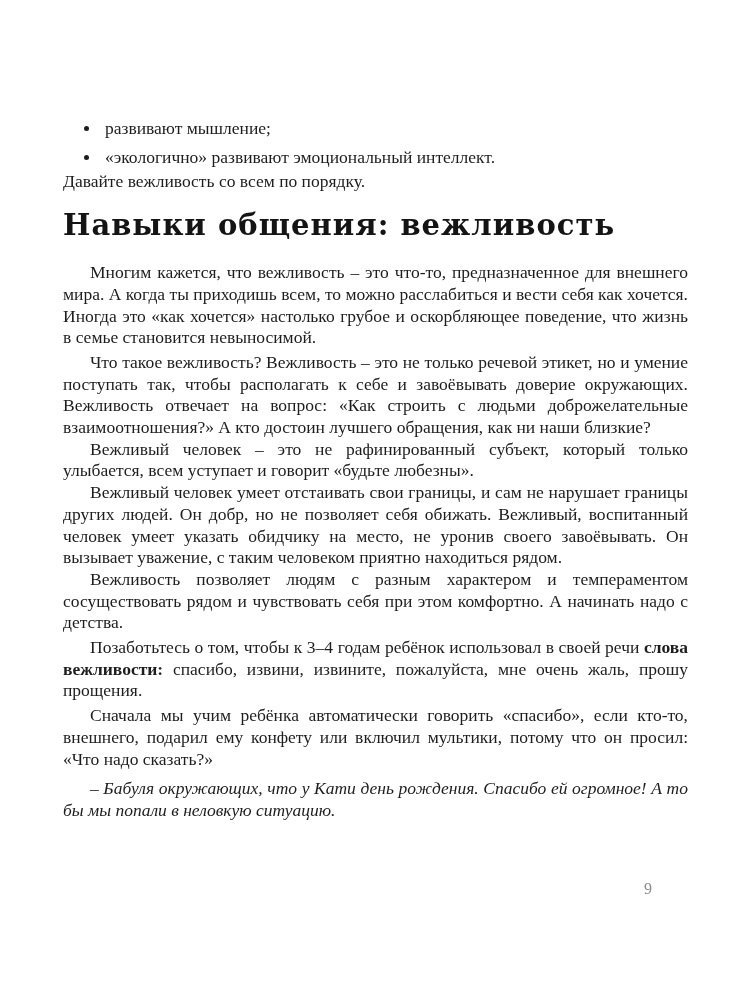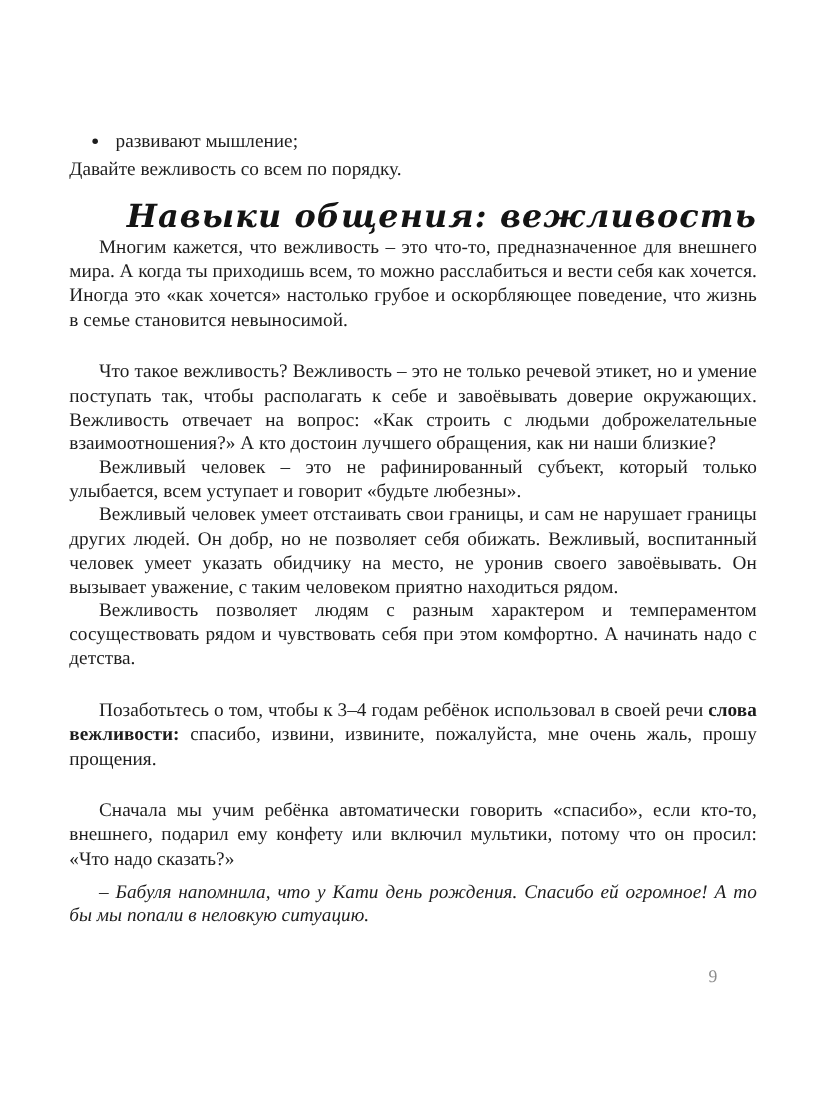--- a/index.html
+++ b/index.html
@@ -25,66 +25,67 @@
   .bullet-dot {
     position: absolute; left: 1px; top: 8px;
     width: 5px; height: 5px; border-radius: 50%;
     background: #1d1d1d;
   }
   
   .lead-line { margin-top: 3px; }
   
   .chapter-heading {
     font-family: "DejaVu Serif", serif;
-    font-style: italic;
     font-weight: 600;
     font-size: 29px;
     line-height: 36px;
     letter-spacing: 1px;
-    text-align: right;
+    text-align: left;
     margin-top: 14px;
+    margin-bottom: 19px;
     color: #141414;
   }
   
   .body-text p {
     text-align: justify;
     text-indent: 27px;
   }
-  .body-text p.gap-section { margin-top: 26px; }
+  .body-text p.gap-section { margin-top: 3px; }
   .body-text p.gap-small   { margin-top: 8px; }
   .body-text p.style-italic { font-style: italic; }
   .body-text .seg-bold { font-weight: bold; }
   
   .page-number {
     position: absolute;
     left: 644px; top: 879px;
     font-size: 16px;
     line-height: 20px;
     color: #8c8c8c;
   }
 </style>
 </head>
 <body>
 
 <div class="book-page" style="color: rgb(29, 29, 29); background: rgb(255, 255, 255);">
 
   <ul class="bullet-list">
       <li><span class="bullet-dot"></span><span>развивают мышление;</span></li>
+      <li><span class="bullet-dot"></span><span>«экологично» развивают эмоциональный интеллект.</span></li>
     </ul>
 
   <p class="lead-line">Давайте вежливость со всем по порядку.</p>
 
   <h1 class="chapter-heading">Навыки общения: вежливость</h1>
 
   <div class="body-text">
       <p class="gap-none style-normal"><span class="seg">Многим кажется, что вежливость – это что-то, предназначенное для внешнего мира. А когда ты приходишь всем, то можно расслабиться и вести себя как хочется. Иногда это «как хочется» настолько грубое и оскорбляющее поведение, что жизнь в семье становится невыносимой.</span></p>
       <p class="gap-section style-normal"><span class="seg">Что такое вежливость? Вежливость – это не только речевой этикет, но и умение поступать так, чтобы располагать к себе и завоёвывать доверие окружающих. Вежливость отвечает на вопрос: «Как строить с людьми доброжелательные взаимоотношения?» А кто достоин лучшего обращения, как ни наши близкие?</span></p>
       <p class="gap-none style-normal"><span class="seg">Вежливый человек – это не рафинированный субъект, который только улыбается, всем уступает и говорит «будьте любезны».</span></p>
       <p class="gap-none style-normal"><span class="seg">Вежливый человек умеет отстаивать свои границы, и сам не нарушает границы других людей. Он добр, но не позволяет себя обижать. Вежливый, воспитанный человек умеет указать обидчику на место, не уронив своего завоёвывать. Он вызывает уважение, с таким человеком приятно находиться рядом.</span></p>
       <p class="gap-none style-normal"><span class="seg">Вежливость позволяет людям с разным характером и темпераментом сосуществовать рядом и чувствовать себя при этом комфортно. А начинать надо с детства.</span></p>
       <p class="gap-section style-normal"><span class="seg">Позаботьтесь о том, чтобы к 3–4 годам ребёнок использовал в своей речи </span><span class="seg-bold">слова вежливости:</span><span class="seg"> спасибо, извини, извините, пожалуйста, мне очень жаль, прошу прощения.</span></p>
       <p class="gap-section style-normal"><span class="seg">Сначала мы учим ребёнка автоматически говорить «спасибо», если кто-то, внешнего, подарил ему конфету или включил мультики, потому что он просил: «Что надо сказать?»</span></p>
-      <p class="gap-small style-italic"><span class="seg">– Бабуля напомнила, что у Кати день рождения. Спасибо ей огромное! А то бы мы попали в неловкую ситуацию.</span></p>
+      <p class="gap-small style-italic"><span class="seg">– Бабуля окружающих, что у Кати день рождения. Спасибо ей огромное! А то бы мы попали в неловкую ситуацию.</span></p>
     </div>
 
   <div class="page-number" style="color: rgb(140, 140, 140);">9</div>
 
 </div>
 
 </body></html>

